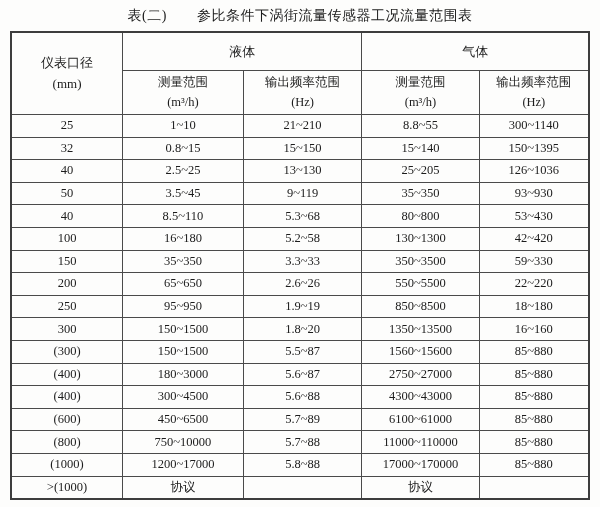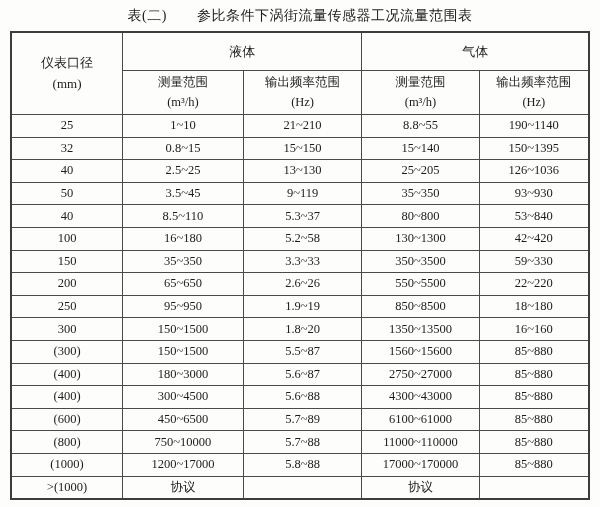--- a/index.html
+++ b/index.html
@@ -88,21 +88,21 @@
         <div>(Hz)</div>
       </th>
     </tr>
   </thead>
   <tbody>
     <tr>
       <td>25</td>
       <td>1~10</td>
       <td>21~210</td>
       <td>8.8~55</td>
-      <td>190~1140</td>
+      <td>300~1140</td>
     </tr>
     <tr>
       <td>32</td>
       <td>0.8~15</td>
       <td>15~150</td>
       <td>15~140</td>
       <td>150~1395</td>
     </tr>
     <tr>
       <td>40</td>
@@ -114,23 +114,23 @@
     <tr>
       <td>50</td>
       <td>3.5~45</td>
       <td>9~119</td>
       <td>35~350</td>
       <td>93~930</td>
     </tr>
     <tr>
       <td>40</td>
       <td>8.5~110</td>
-      <td>5.3~37</td>
+      <td>5.3~68</td>
       <td>80~800</td>
-      <td>53~840</td>
+      <td>53~430</td>
     </tr>
     <tr>
       <td>100</td>
       <td>16~180</td>
       <td>5.2~58</td>
       <td>130~1300</td>
       <td>42~420</td>
     </tr>
     <tr>
       <td>150</td>

